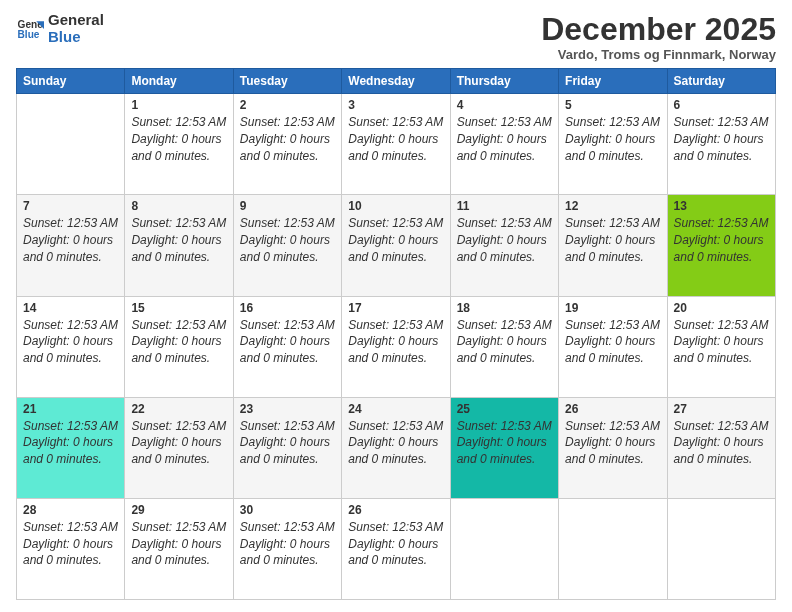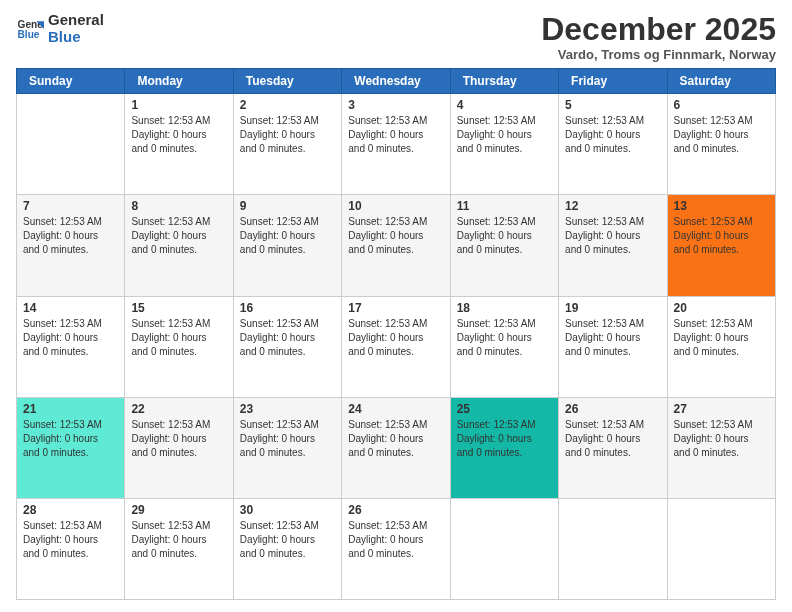--- a/index.html
+++ b/index.html
@@ -51,21 +51,21 @@
       border: 1px solid #ccc;
       border-collapse: collapse;
       width: 100%;
       table-layout: fixed;
     }
     .calendar th {
       background: #2a6ebb;
       color: #fff;
       font-size: 12px;
       font-weight: bold;
-      padding: 5px 12px;
+      padding: 5px 6px;
       text-align: left;
       border: 1px solid #1e5a9e;
     }
     .calendar td {
       vertical-align: top;
       border: 1px solid #ccc;
       padding: 4px 6px;
       font-size: 10.5px;
       color: #333;
       background: #fff;
@@ -73,23 +73,24 @@
     .calendar tr:nth-child(even) td {
       background: #f5f5f5;
     }
     .day-num {
       font-weight: bold;
       font-size: 12px;
       margin-bottom: 2px;
       display: block;
     }
     .day-info {
-      font-size: 10px;
+      font-size: 12px;
       color: #333;
       line-height: 1.4;
+      font-style: italic;
     }
   </style>
 </head>
 <body>
 
 <div class="page">
   <div class="header">
     <div class="logo">
       <svg class="logo-icon" viewBox="0 0 36 36">
         <text x="2" y="17" font-size="13" font-weight="bold" fill="#333">General</text>
@@ -189,21 +190,21 @@
             <div class="day-info" style="white-space: pre-line;">Sunset: 12:53 AM
 Daylight: 0 hours
 and 0 minutes.</div>
           </td>
           <td style="background: rgb(245, 245, 245);">
             <span class="day-num">12</span>
             <div class="day-info" style="white-space: pre-line;">Sunset: 12:53 AM
 Daylight: 0 hours
 and 0 minutes.</div>
           </td>
-          <td style="background: #f97316;">
+          <td style="background: #84cc16;">
             <span class="day-num">13</span>
             <div class="day-info" style="white-space: pre-line;">Sunset: 12:53 AM
 Daylight: 0 hours
 and 0 minutes.</div>
           </td>
         </tr>
         <tr>
           <td>
             <span class="day-num">14</span>
             <div class="day-info" style="white-space: pre-line;">Sunset: 12:53 AM

